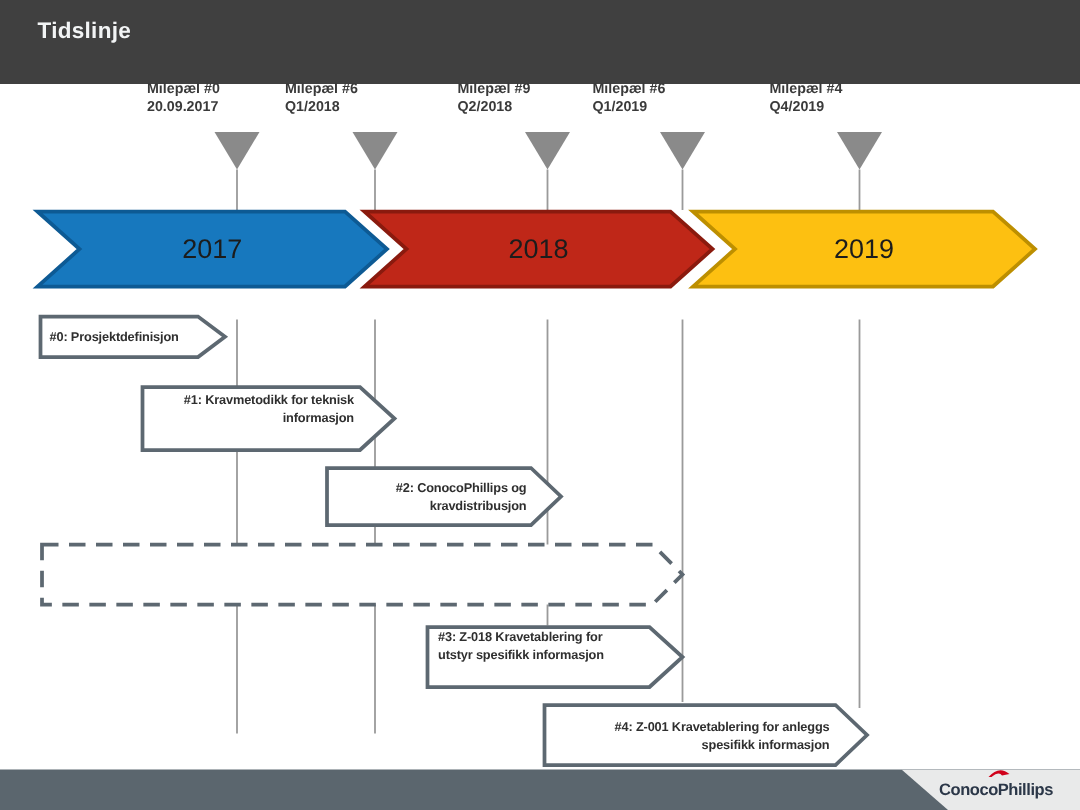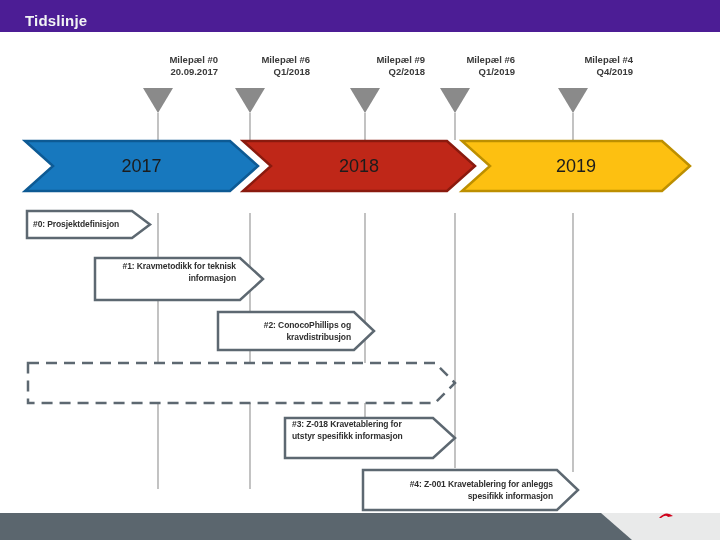--- a/index.html
+++ b/index.html
@@ -1,23 +1,23 @@
 <!DOCTYPE html>
 <html><head>
 <meta charset="utf-8">
 <style>
   html,body{margin:0;padding:0;}
   .slide{position:relative;width:720px;height:540px;background:#ffffff;overflow:hidden;
          font-family:"Liberation Sans",sans-serif;}
   
-  .header{position:absolute;left:0;top:0;width:720px;height:32px;background:#4c1d95;}
+  .header{position:absolute;left:0;top:0;width:720px;height:56px;background:#404040;}
   .title{position:absolute;left:25px;top:0;height:42px;line-height:42px;color:#f2f4f5;
          font-size:15px;font-weight:600;letter-spacing:.2px;}
   
-  .ms{position:absolute;top:54px;width:120px;text-align:right;color:#3a3a3a;
+  .ms{position:absolute;top:54px;width:120px;text-align:left;color:#3a3a3a;
       font-size:9.5px;font-weight:bold;line-height:12px;}
   
   .shapes{position:absolute;left:0;top:0;}
   
   .year{position:absolute;top:141px;height:50px;display:flex;align-items:center;
         justify-content:center;font-size:18px;color:#1c1c1c;font-weight:500;}
   
   .co{position:absolute;display:flex;flex-direction:column;justify-content:center;
       font-size:8.5px;font-weight:bold;color:#2f2f2f;line-height:12.5px;letter-spacing:-0.1px;}
   .co.right{text-align:right;}
@@ -118,17 +118,18 @@
     <div>#3: Z-018 Kravetablering for</div>
     <div>utstyr spesifikk informasjon</div>
   </div>
   <div class="co right" style="left:365px;top:470px;width:188px;height:40px">
     <div>#4: Z-001 Kravetablering for anleggs</div>
     <div>spesifikk informasjon</div>
   </div>
 
   <div class="footer-bar"></div>
   <div class="footer-light"></div>
+  <div class="logo">ConocoPhillips</div>
   <svg class="swoosh" width="16" height="8" viewBox="0 0 16 8">
     <path d="M1,6 Q8,-2 15,4 L10,5 Q8,2 3,6 Z" fill="#d0021b"></path>
   </svg>
 
 </div>
 
 </body></html>

